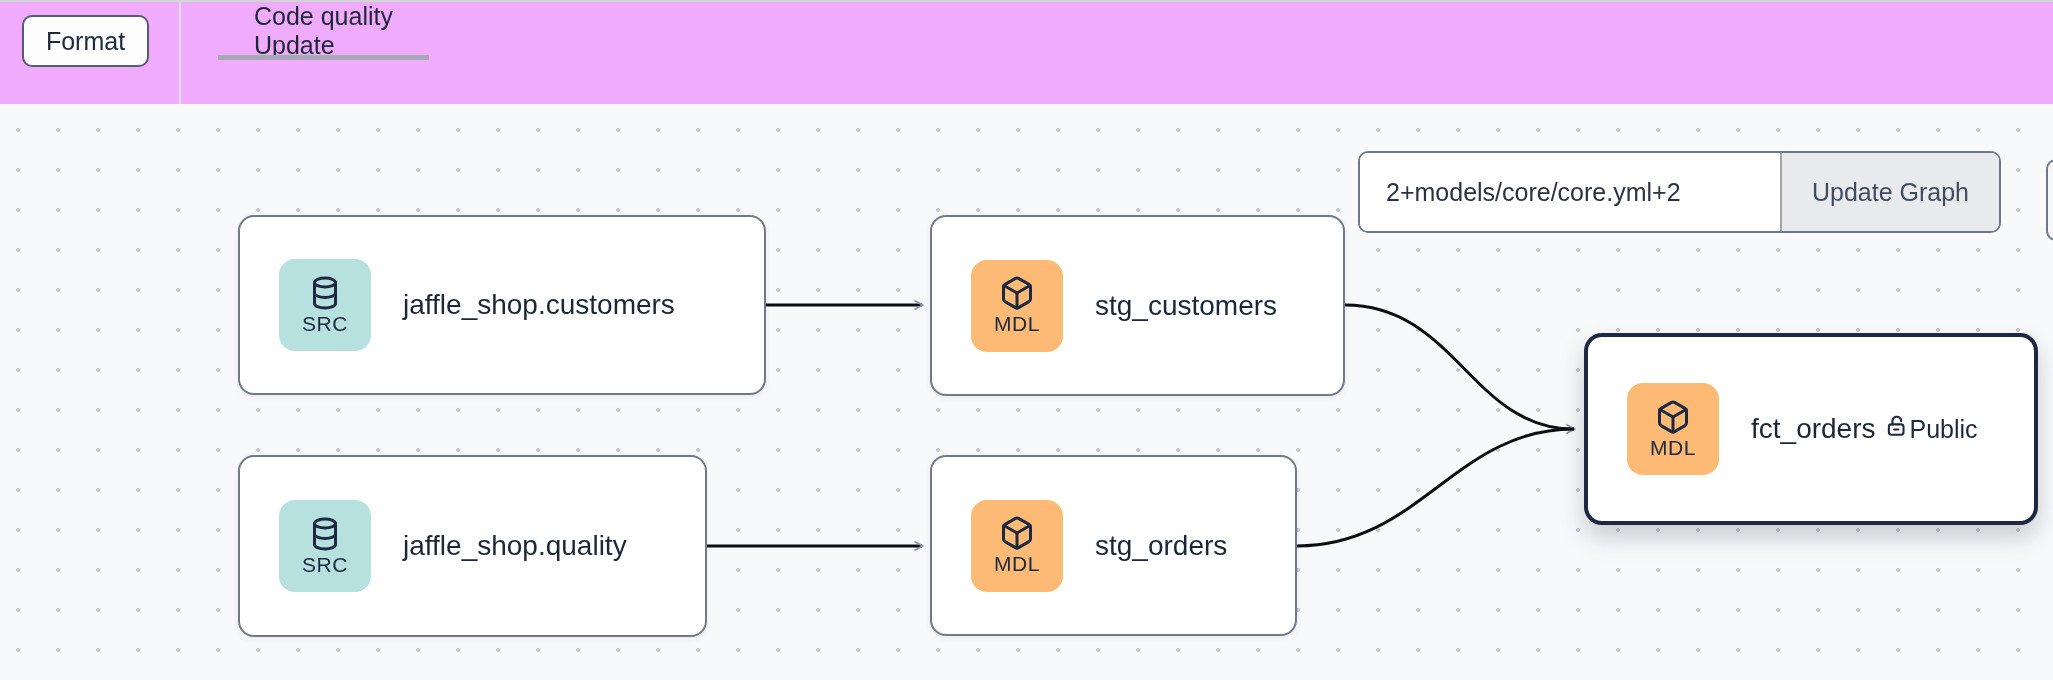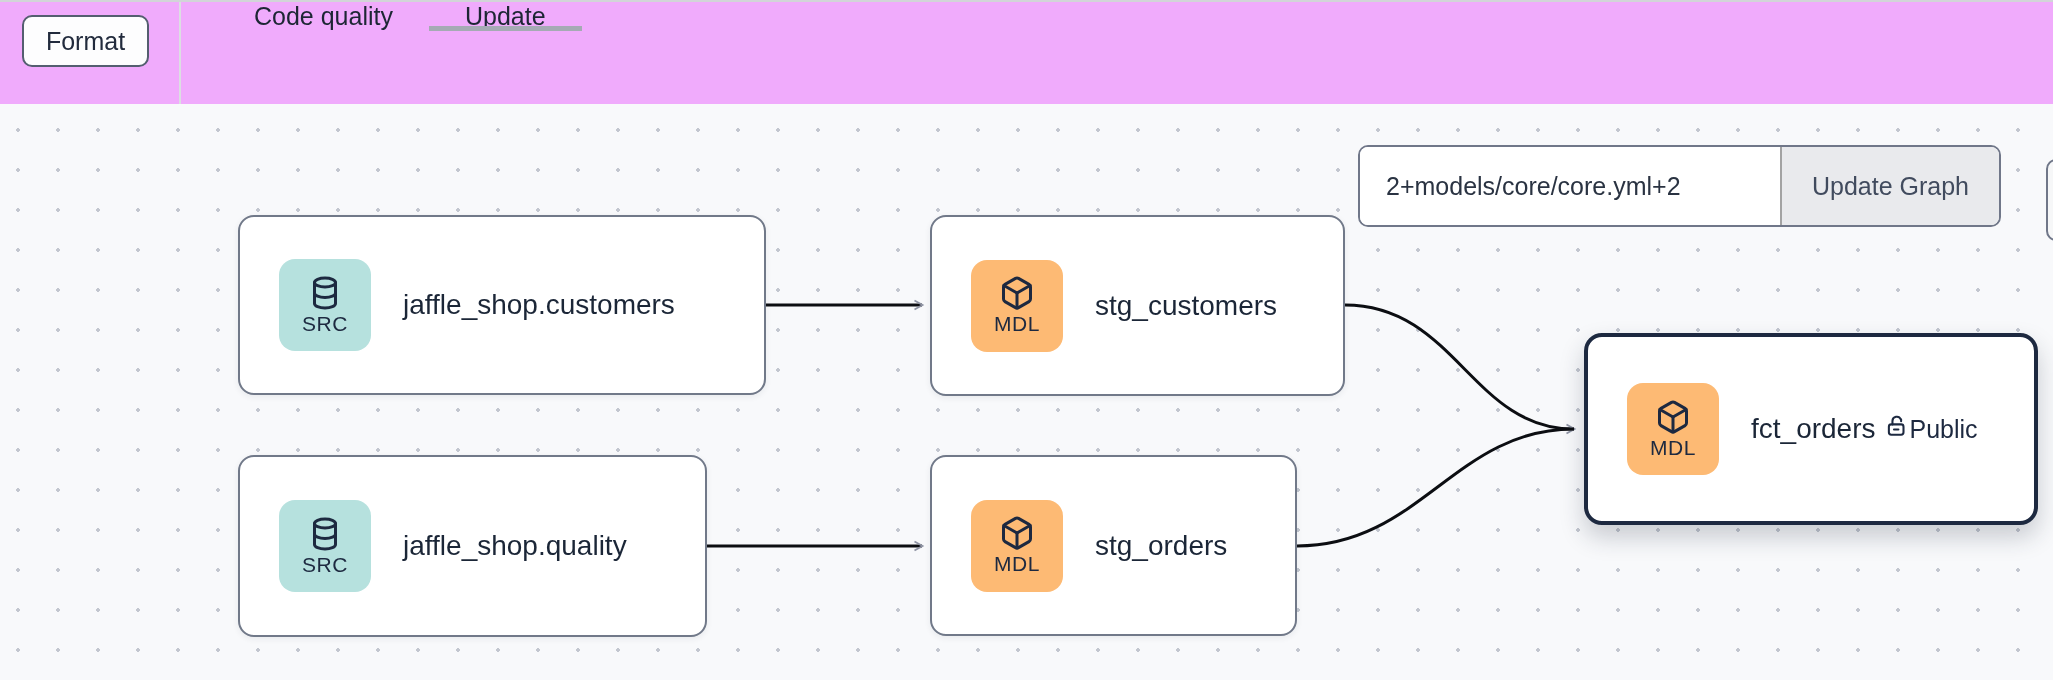--- a/index.html
+++ b/index.html
@@ -19,21 +19,21 @@
   }
   .format-btn {
     margin:13px 0 0 14px; height:52px; width:127px;
     background:#fdfdfe; border:2px solid #545e70; border-radius:10px;
     font-family:inherit; font-size:25px; color:#222b3d;
     display:flex; align-items:center; justify-content:center; cursor:pointer;
   }
   .topbar-divider {
     width:2px; background:#dcdee2; margin-left:30px; height:102px;
   }
-  .tabs { display:flex; margin-left:37px; }
+  .tabs { display:flex; margin-left:37px;flex-direction:column; }
   .tab {
     position:relative; padding:0 36px; display:flex; align-items:center;
     font-size:25px; color:#1d2634; cursor:pointer; white-space:nowrap;
   }
   .tab.active::after {
     content:""; position:absolute; left:0; right:0; bottom:0; height:5px;
     background:#a5aab4;
   }
 
   
@@ -74,21 +74,21 @@
 
   
   #node-customers     { left:238px;  top:111px; width:528px; height:180px; }
   #node-stg-customers { left:930px;  top:111px; width:415px; height:181px; }
   #node-orders        { left:238px;  top:351px; width:469px; height:182px; }
   #node-stg-orders    { left:930px;  top:351px; width:367px; height:181px; }
   #node-fct-orders    { left:1584px; top:229px; width:454px; height:192px; }
 
   
   .selector-panel {
-    position:absolute; left:1358px; top:41px; width:643px; height:82px;
+    position:absolute; left:1358px; top:47px; width:643px; height:82px;
     border:2px solid #707789; border-radius:10px; background:#ffffff;
     display:flex; overflow:hidden;
   }
   .selector-input {
     width:420px; height:100%; border:none; outline:none; background:#ffffff;
     font-family:inherit; font-size:25px; color:#2a3342; padding:0 20px 0 26px;
   }
   .update-graph-btn {
     flex:1; border:none; border-left:2px solid #a3a3a3; background:#e9eaed;
     font-family:inherit; font-size:25px; color:#414b5e; cursor:pointer;

